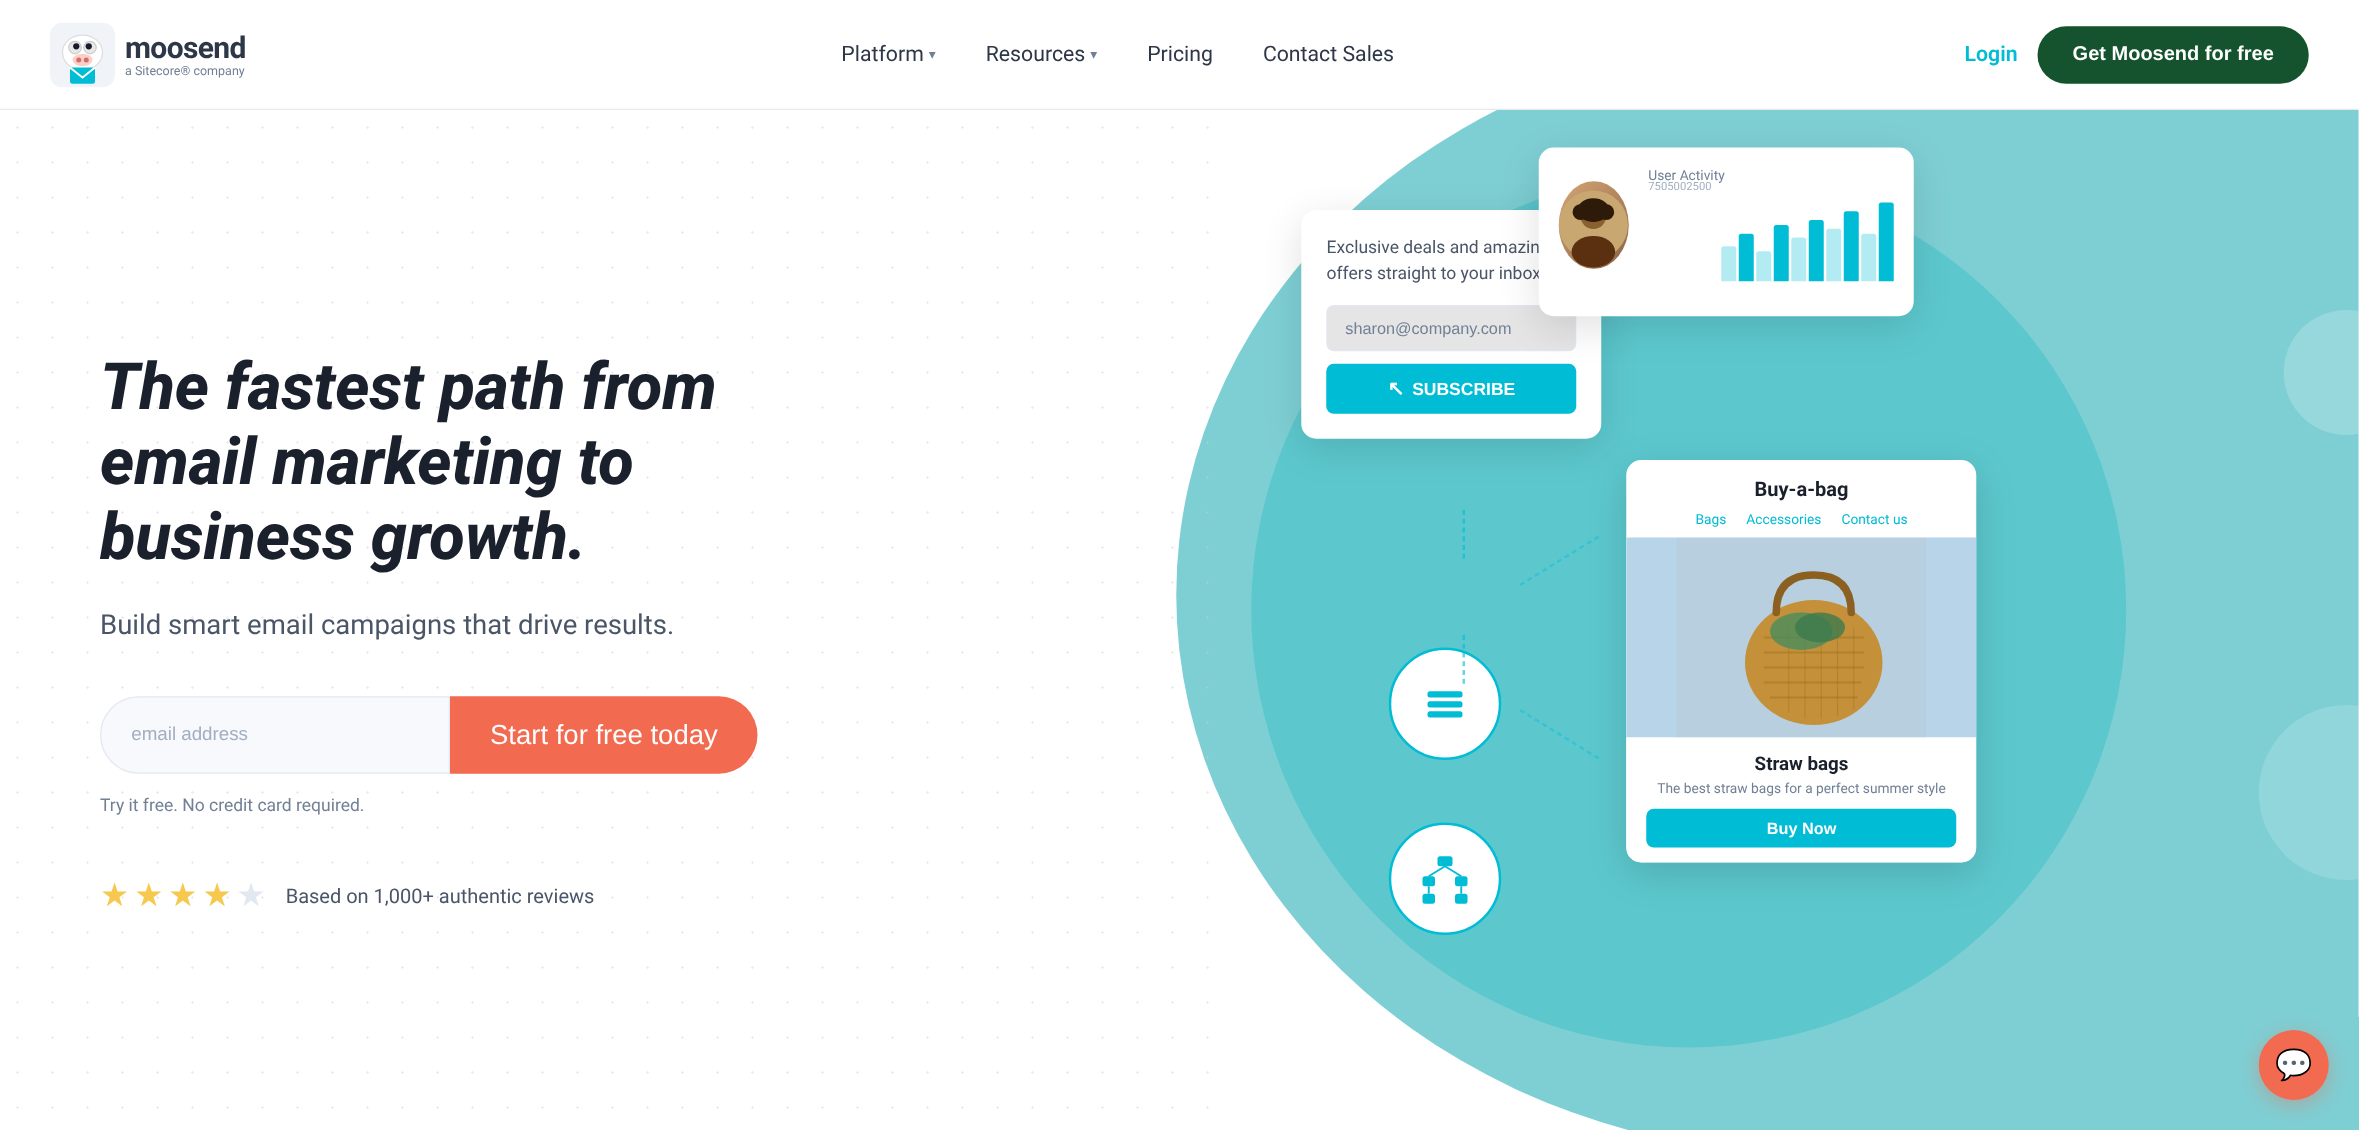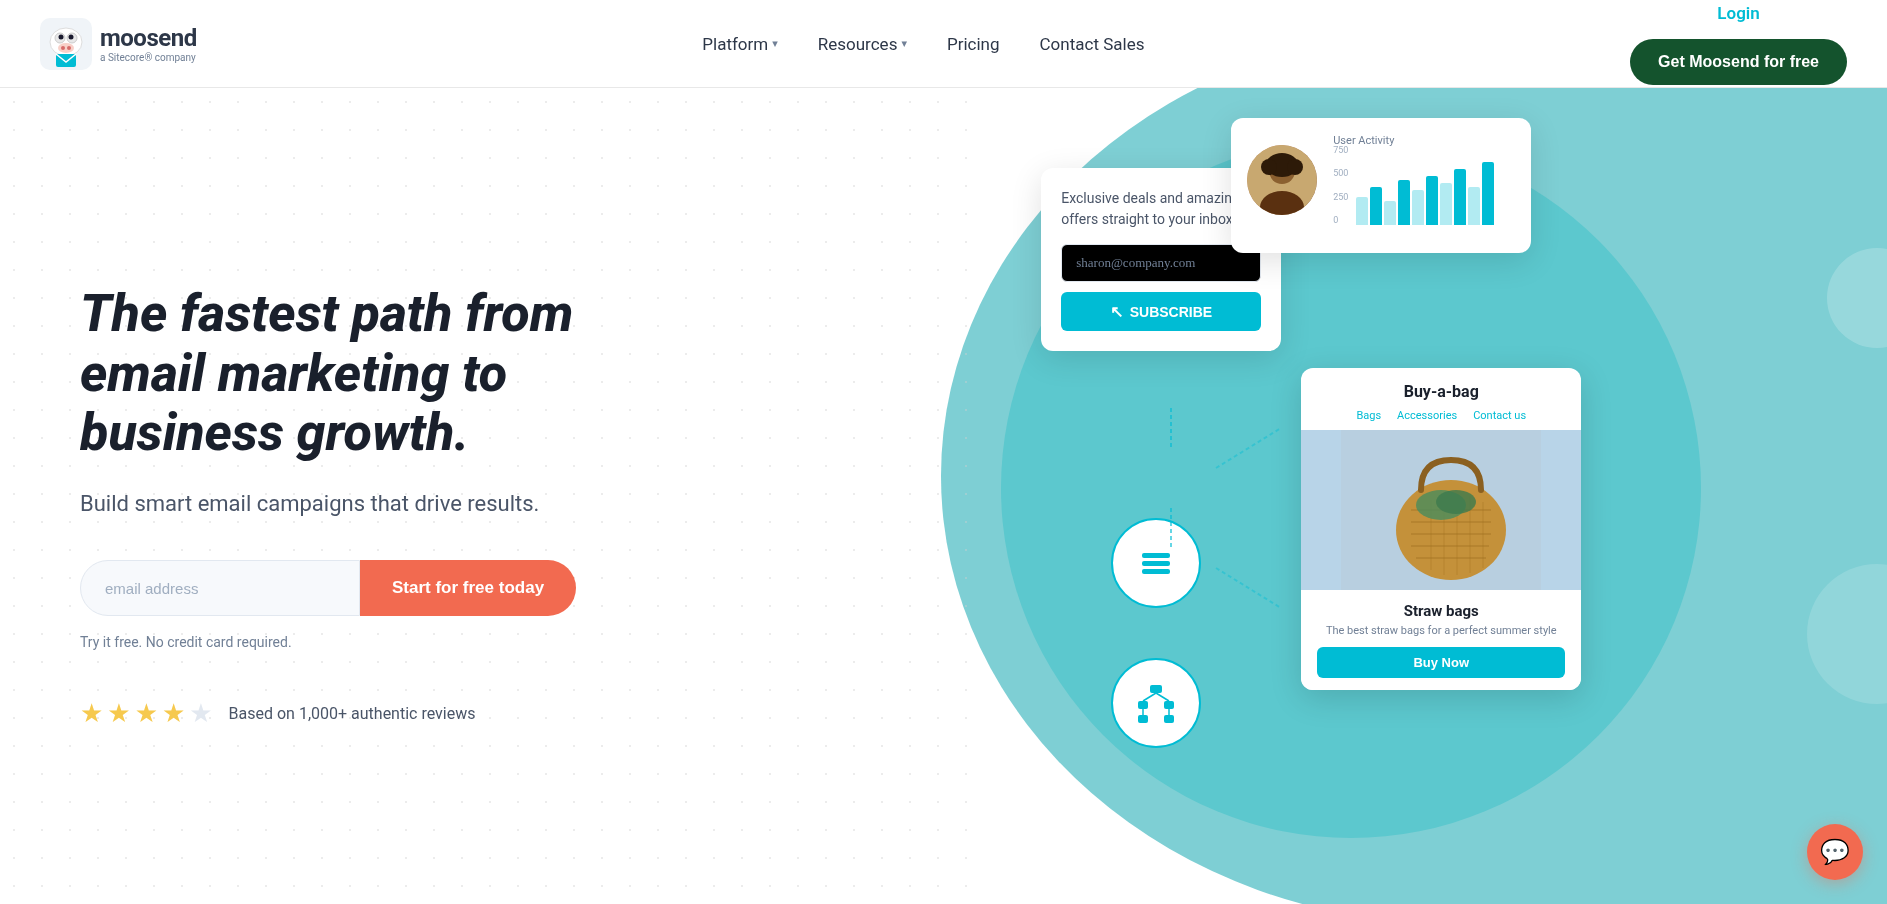--- a/index.html
+++ b/index.html
@@ -15,21 +15,21 @@
     .nav-logo-icon { width: 52px; height: 52px; }
     .nav-logo-text { display: flex; flex-direction: column; }
     .nav-brand-name { font-size: 24px; font-weight: 700; color: #2d3748; letter-spacing: -0.5px; }
     .nav-brand-sub { font-size: 10px; color: #718096; }
     .nav-links { display: flex; align-items: center; gap: 0; margin-left: 20px; }
     .nav-link {
       padding: 8px 20px; font-size: 17px; color: #2d3748; cursor: pointer;
       text-decoration: none; display: flex; align-items: center; gap: 4px;
     }
     .nav-link .chevron { font-size: 11px; color: #718096; }
-    .nav-right { display: flex; align-items: center; gap: 16px; flex-direction: column; }
+    .nav-right { display: flex; align-items: center; gap: 16px; }
     .nav-login { font-size: 17px; color: #00bcd4; font-weight: 600; cursor: pointer; text-decoration: none; }
     .nav-cta {
       background: #14532d; color: #fff; border: none; border-radius: 50px;
       padding: 14px 28px; font-size: 16px; font-weight: 700; cursor: pointer;
       white-space: nowrap;
     }
 
     
     .hero {
       display: flex; align-items: stretch;
@@ -66,21 +66,21 @@
     .hero-form { display: flex; gap: 0; margin-bottom: 18px; }
     .hero-email-input {
       width: 280px; padding: 18px 24px; border: 1.5px solid #e2e8f0;
       border-radius: 50px 0 0 50px; font-size: 15px; color: #718096;
       background: #f7f9fc; outline: none;
     }
     .hero-email-input::placeholder { color: #a0aec0; }
     .hero-submit-btn {
       background: #f26a50; color: #fff; border: none;
       border-radius: 0 50px 50px 0; padding: 18px 32px;
-      font-size: 17px; font-weight: 700; cursor: pointer; white-space: nowrap;
+      font-size: 22px; font-weight: 400; cursor: pointer; white-space: nowrap;
     }
     .hero-disclaimer { font-size: 14px; color: #718096; margin-bottom: 48px; }
 
     .hero-stars { display: flex; align-items: center; gap: 16px; }
     .stars-row { display: flex; gap: 4px; }
     .star { color: #f6c94e; font-size: 26px; }
     .reviews-text { font-size: 16px; color: #4a5568; }
 
     
     .hero-right-bg {
@@ -107,22 +107,21 @@
     .email-sub-card {
       position: absolute; top: 80px; left: 60px;
       background: #fff; border-radius: 12px;
       width: 240px; padding: 20px;
       box-shadow: 0 8px 32px rgba(0,0,0,0.12);
     }
     .email-sub-text { font-size: 14px; color: #4a5568; margin-bottom: 14px; line-height: 1.5; }
     .email-sub-input {
       width: 100%; padding: 10px 14px; border: 1.5px solid #e2e8f0;
       border-radius: 6px; font-size: 13px; color: #718096; margin-bottom: 10px;
-      background: #000000;
-      font-family: Liberation Serif, serif;
+      background: #e5e5e5;
     }
     .email-sub-btn {
       width: 100%; background: #00bcd4; color: #fff; border: none;
       border-radius: 6px; padding: 10px; font-size: 14px; font-weight: 700;
       cursor: pointer; display: flex; align-items: center; justify-content: center; gap: 6px;
     }
     .cursor-icon { font-size: 16px; }
 
     
     .activity-card {
@@ -135,21 +134,21 @@
     .activity-avatar {
       width: 70px; height: 70px; border-radius: 50%;
       background: linear-gradient(135deg, #d4a574, #8b6345);
       overflow: hidden; display: flex; align-items: center; justify-content: center;
       font-size: 32px;
     }
     .activity-chart-area { flex: 1; }
     .activity-label { font-size: 11px; color: #718096; margin-bottom: 8px; }
     .bar { width: 12px; background: #00bcd4; border-radius: 2px 2px 0 0; }
     .chart-y-labels {
-      display: flex; flex-direction: column; justify-content: space-between;
+      display: flex; flex-direction: row; justify-content: space-between;
       height: 80px; margin-right: 6px;
     }
     .chart-y-label { font-size: 9px; color: #a0aec0; }
 
     
     .buy-bag-card {
       position: absolute; top: 280px; left: 320px;
       background: #fff; border-radius: 12px;
       width: 280px;
       box-shadow: 0 8px 32px rgba(0,0,0,0.15);

